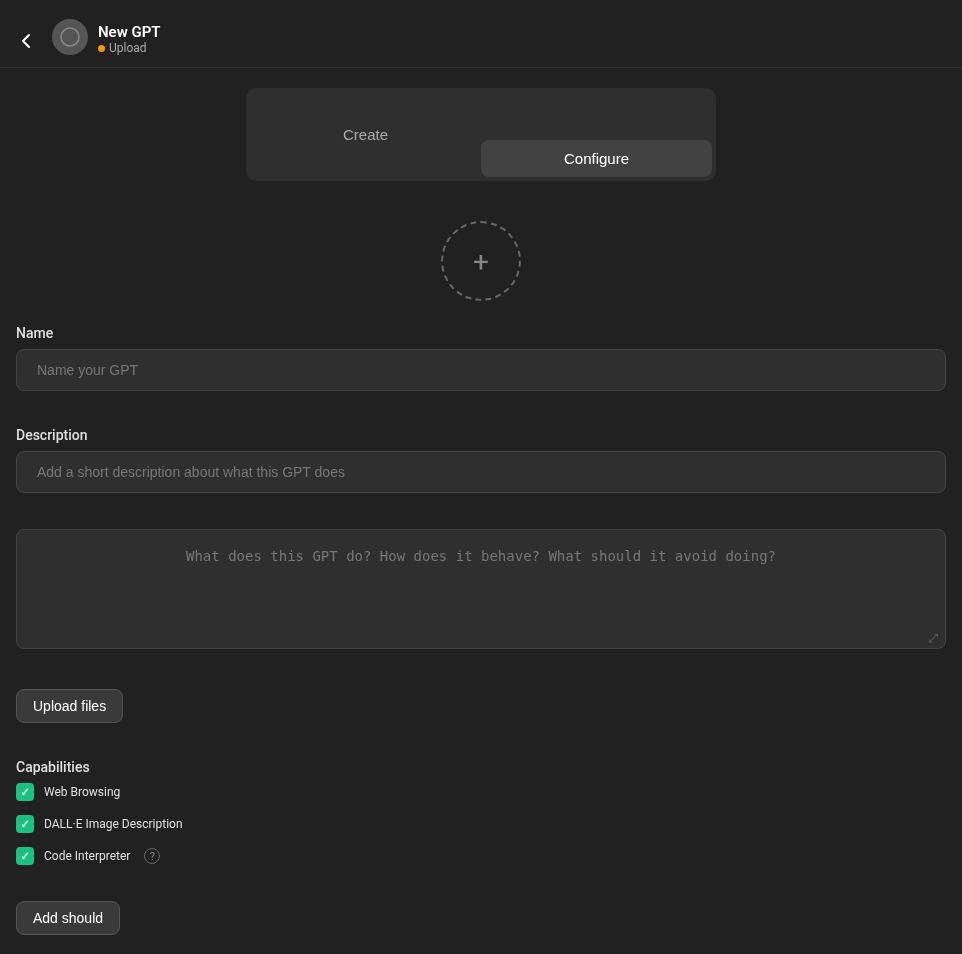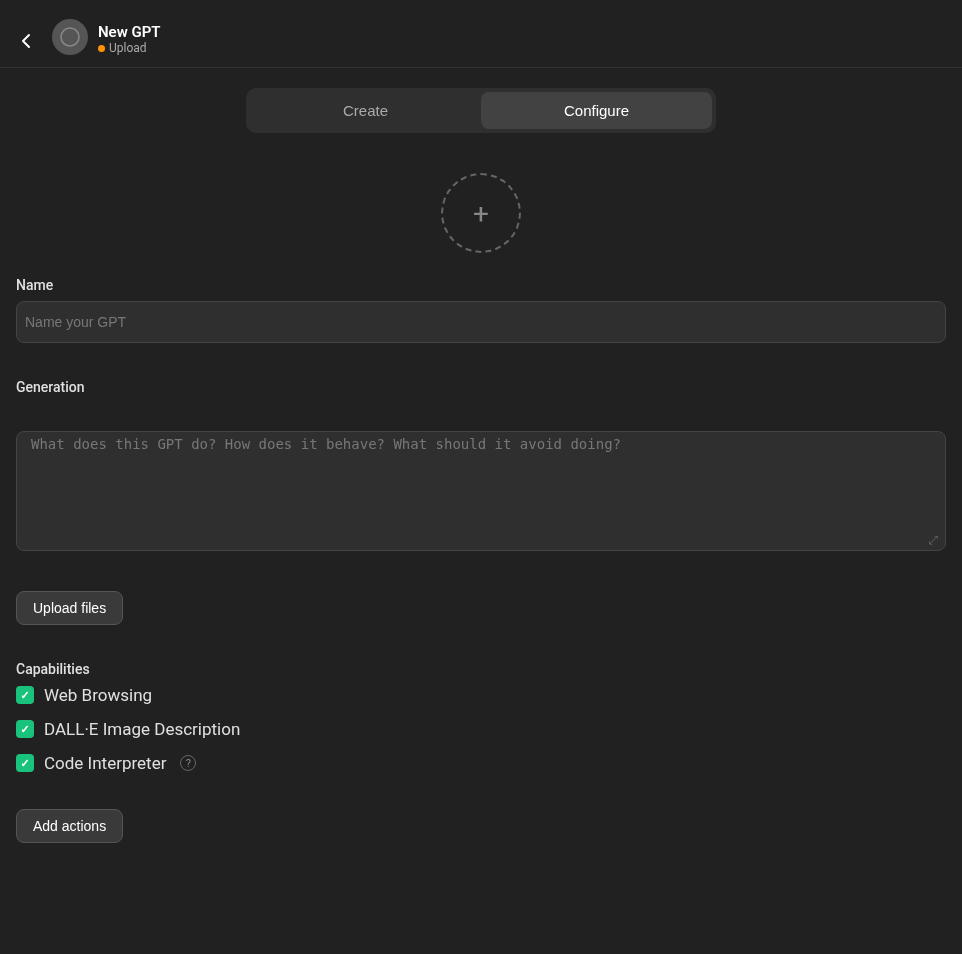--- a/index.html
+++ b/index.html
@@ -97,20 +97,21 @@
       font-size: 15px;
       font-weight: 500;
       color: #aaa;
       background: transparent;
       border: none;
     }
 
     .tab.active {
       background-color: #424242;
       color: #ffffff;
+      margin-top: 48px;
     }
 
     
     .main-content {
       padding: 0 16px 40px 16px;
       max-width: 962px;
     }
 
     
     .avatar-upload-container {
@@ -143,42 +144,43 @@
 
     .form-group {
       margin-bottom: 36px;
     }
 
     .form-input {
       width: 100%;
       background-color: #2f2f2f;
       border: 1px solid #444;
       border-radius: 8px;
-      padding: 12px 8px;
+      padding: 12px 20px;
       color: #ffffff;
       font-size: 14px;
       outline: none;
     }
 
     .form-input::placeholder {
       color: #777;
     }
 
     .form-textarea {
       width: 100%;
       background-color: #2f2f2f;
       border: 1px solid #444;
       border-radius: 8px;
-      padding: 4px 14px;
+      padding: 18px 14px;
       color: #14b8a6;
       font-size: 14px;
       outline: none;
       resize: none;
       min-height: 120px;
       position: relative;
+      text-align: center;
     }
 
     .form-textarea::placeholder {
       color: #777;
     }
 
     .textarea-wrapper {
       position: relative;
     }
 
@@ -259,21 +261,21 @@
       border: none;
     }
 
     .checkbox-check {
       color: #ffffff;
       font-size: 11px;
       font-weight: bold;
     }
 
     .capability-label {
-      font-size: 17px;
+      font-size: 12px;
       color: #e0e0e0;
     }
 
     .capability-help {
       width: 16px;
       height: 16px;
       border-radius: 50%;
       border: 1px solid #666;
       display: inline-flex;
       align-items: center;
@@ -321,21 +323,22 @@
       <span>+</span>
     </div>
   </div>
 
   <div class="form-group">
     <label class="form-label">Name</label>
     <input class="form-input" type="text" placeholder="Name your GPT" style="">
   </div>
 
   <div class="form-group">
-    <label class="form-label">Generation</label>
+    <label class="form-label">Description</label>
+    <input class="form-input" type="text" placeholder="Add a short description about what this GPT does" style="">
   </div>
 
   <div class="form-group">
     <div class="textarea-wrapper">
       <textarea class="form-textarea" placeholder="What does this GPT do? How does it behave? What should it avoid doing?" style=""></textarea>
       <span class="resize-icon">⤢</span>
     </div>
   </div>
 
 
@@ -366,17 +369,17 @@
       <div class="capability-checkbox">
         <span class="checkbox-check">✓</span>
       </div>
       <span class="capability-label">Code Interpreter</span>
       <span class="capability-help">?</span>
     </div>
   </div>
 
   <div class="form-group">
     <button class="btn-secondary">
-      <span>Add actions</span>
+      <span>Add should</span>
     </button>
   </div>
 
 </div>
 
 </body></html>

